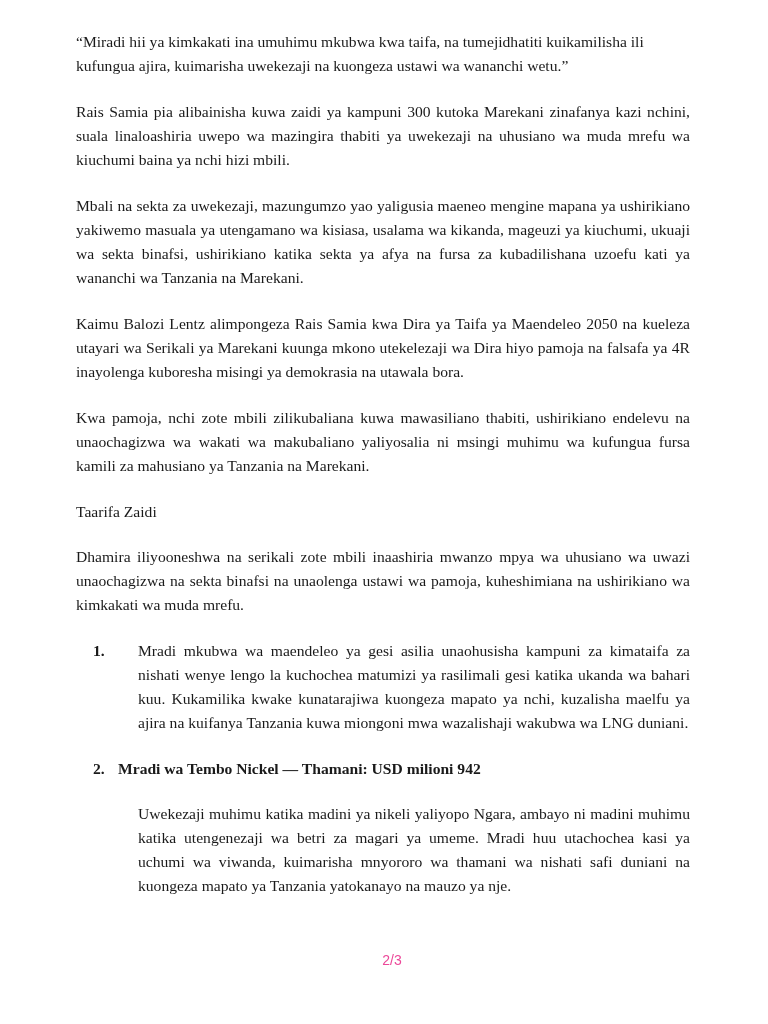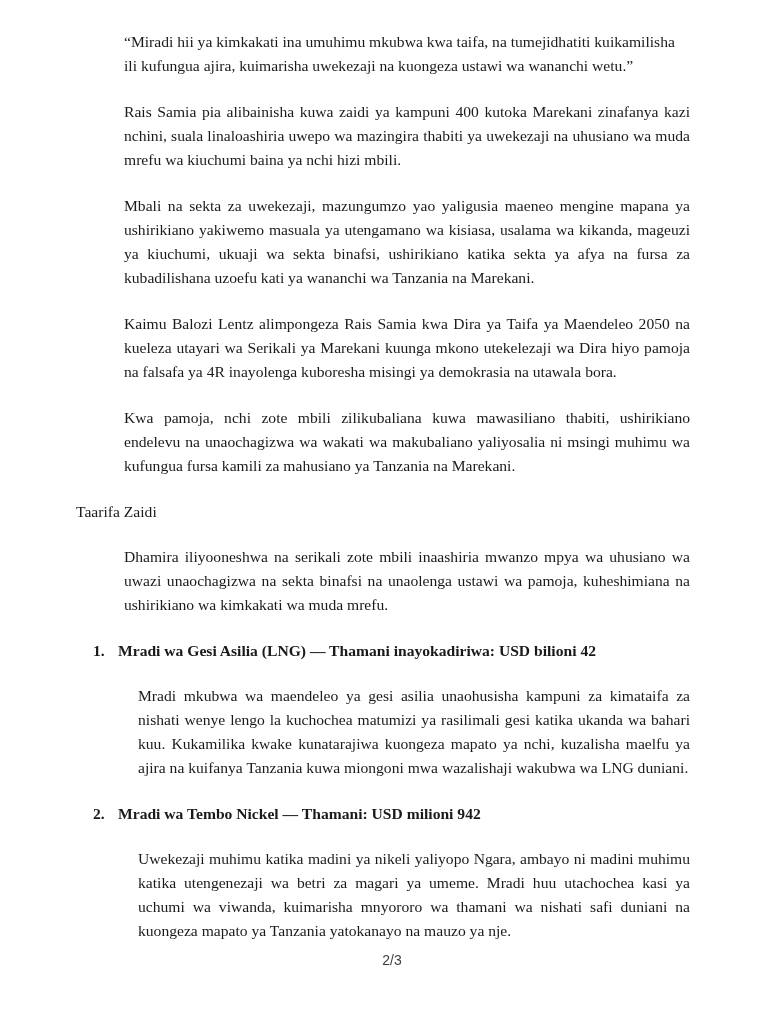--- a/index.html
+++ b/index.html
@@ -5,61 +5,60 @@
   html, body { margin: 0; padding: 0; background: #ffffff; }
   body {
     width: 768px; height: 1024px; position: relative; overflow: hidden;
     font-family: "Liberation Serif", "DejaVu Serif", serif;
     color: #1a1a1a;
   }
   .page { position: absolute; left: 76px; top: 30px; width: 614px; }
   p {
     margin: 0; font-size: 15.6px; line-height: 24px; text-align: justify;
   }
-  .para { margin-bottom: 22px; margin-left: 48px; }
+  .para { margin-bottom: 22px; }
   .quote { text-align: left; }
   h3 {
     margin: 0 0 21px 0; font-size: 15.6px; font-weight: normal; line-height: 24px;
   }
   .list { margin: 0; padding: 0; list-style: none; }
   .list-item { position: relative; padding-left: 42px; margin-bottom: 22px; }
   .list-num {
     position: absolute; left: 17px; top: 0; font-weight: bold;
     font-size: 15.6px; line-height: 24px;
   }
   .list-title {
     font-weight: bold; font-size: 15.6px; line-height: 24px; margin-bottom: 21px;
   }
   .list-body { padding-left: 0; margin-left: 20px; }
   .page-number {
     position: absolute; left: 16px; right: 0; top: 952px; text-align: center;
     font-family: "Liberation Sans", "DejaVu Sans", sans-serif;
-    font-size: 14px; color: #404040;
+    font-size: 14px; color: #ec4899;
   }
 </style>
 </head>
 <body>
 
 <div class="page">
   <p class="para quote">“Miradi hii ya kimkakati ina umuhimu mkubwa kwa taifa, na tumejidhatiti kuikamilisha ili kufungua ajira, kuimarisha uwekezaji na kuongeza ustawi wa wananchi wetu.”</p>
-  <p class="para">Rais Samia pia alibainisha kuwa zaidi ya kampuni 400 kutoka Marekani zinafanya kazi nchini, suala linaloashiria uwepo wa mazingira thabiti ya uwekezaji na uhusiano wa muda mrefu wa kiuchumi baina ya nchi hizi mbili.</p>
+  <p class="para">Rais Samia pia alibainisha kuwa zaidi ya kampuni 300 kutoka Marekani zinafanya kazi nchini, suala linaloashiria uwepo wa mazingira thabiti ya uwekezaji na uhusiano wa muda mrefu wa kiuchumi baina ya nchi hizi mbili.</p>
   <p class="para">Mbali na sekta za uwekezaji, mazungumzo yao yaligusia maeneo mengine mapana ya ushirikiano yakiwemo masuala ya utengamano wa kisiasa, usalama wa kikanda, mageuzi ya kiuchumi, ukuaji wa sekta binafsi, ushirikiano katika sekta ya afya na fursa za kubadilishana uzoefu kati ya wananchi wa Tanzania na Marekani.</p>
   <p class="para">Kaimu Balozi Lentz alimpongeza Rais Samia kwa Dira ya Taifa ya Maendeleo 2050 na kueleza utayari wa Serikali ya Marekani kuunga mkono utekelezaji wa Dira hiyo pamoja na falsafa ya 4R inayolenga kuboresha misingi ya demokrasia na utawala bora.</p>
   <p class="para">Kwa pamoja, nchi zote mbili zilikubaliana kuwa mawasiliano thabiti, ushirikiano endelevu na unaochagizwa wa wakati wa makubaliano yaliyosalia ni msingi muhimu wa kufungua fursa kamili za mahusiano ya Tanzania na Marekani.</p>
 
   <section>
     <h3>Taarifa Zaidi</h3>
     <p class="para">Dhamira iliyooneshwa na serikali zote mbili inaashiria mwanzo mpya wa uhusiano wa uwazi unaochagizwa na sekta binafsi na unaolenga ustawi wa pamoja, kuheshimiana na ushirikiano wa kimkakati wa muda mrefu.</p>
   </section>
 
   <section>
     <ol class="list">
       <li class="list-item">
         <span class="list-num">1.</span>
-        <div class="list-title">Mradi wa Gesi Asilia (LNG) — Thamani inayokadiriwa: USD bilioni 42</div>
         <p class="list-body">Mradi mkubwa wa maendeleo ya gesi asilia unaohusisha kampuni za kimataifa za nishati wenye lengo la kuchochea matumizi ya rasilimali gesi katika ukanda wa bahari kuu. Kukamilika kwake kunatarajiwa kuongeza mapato ya nchi, kuzalisha maelfu ya ajira na kuifanya Tanzania kuwa miongoni mwa wazalishaji wakubwa wa LNG duniani.</p>
       </li>
       <li class="list-item">
         <span class="list-num">2.</span>
         <div class="list-title">Mradi wa Tembo Nickel — Thamani: USD milioni 942</div>
         <p class="list-body">Uwekezaji muhimu katika madini ya nikeli yaliyopo Ngara, ambayo ni madini muhimu katika utengenezaji wa betri za magari ya umeme. Mradi huu utachochea kasi ya uchumi wa viwanda, kuimarisha mnyororo wa thamani wa nishati safi duniani na kuongeza mapato ya Tanzania yatokanayo na mauzo ya nje.</p>
       </li>
     </ol>
   </section>
 </div>

